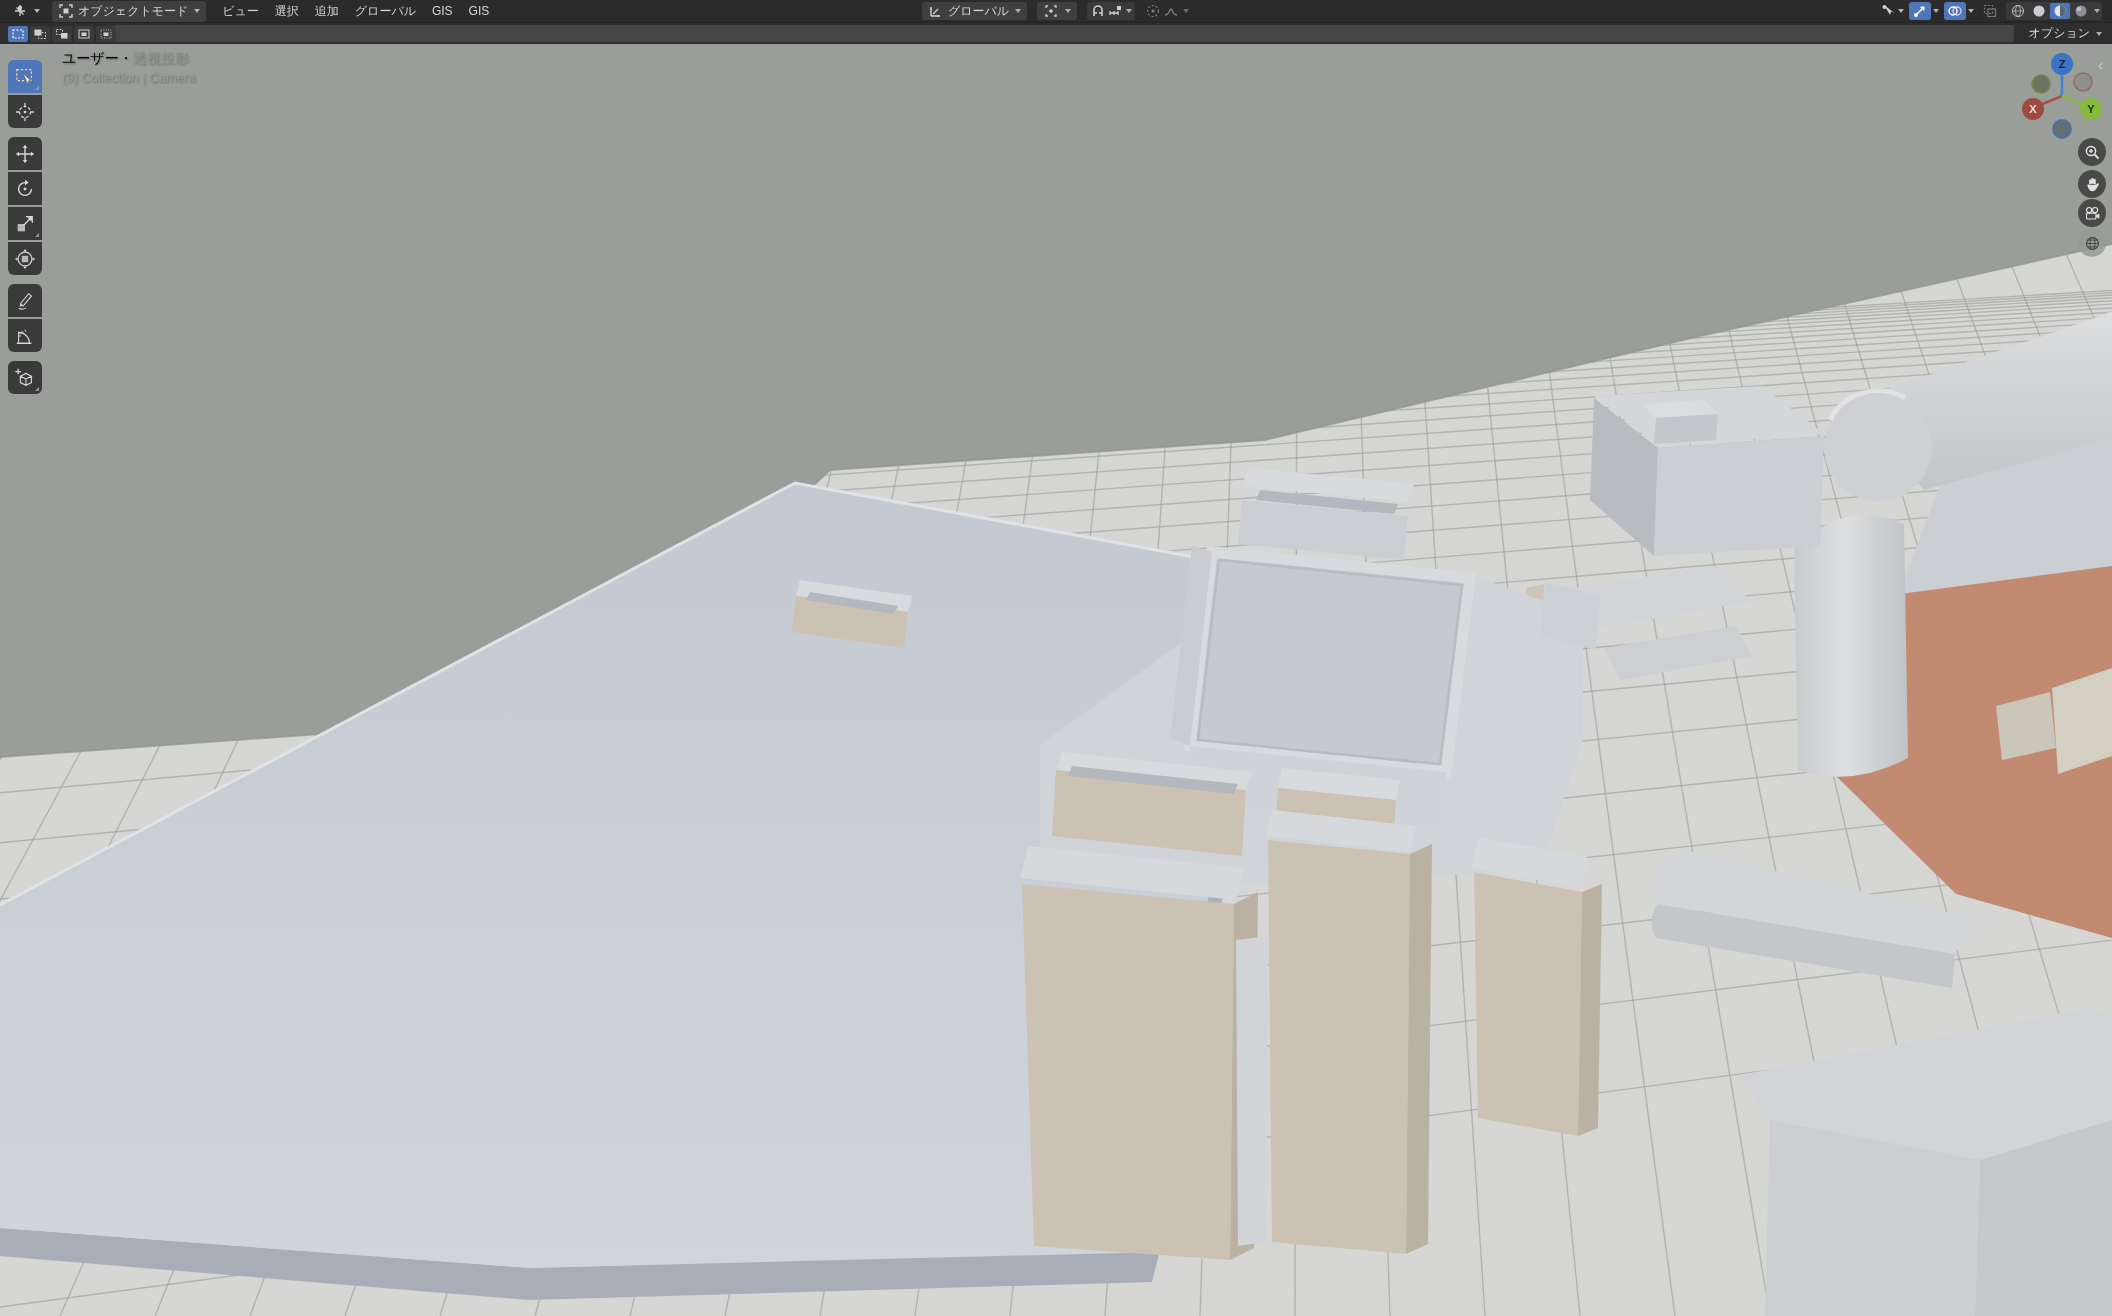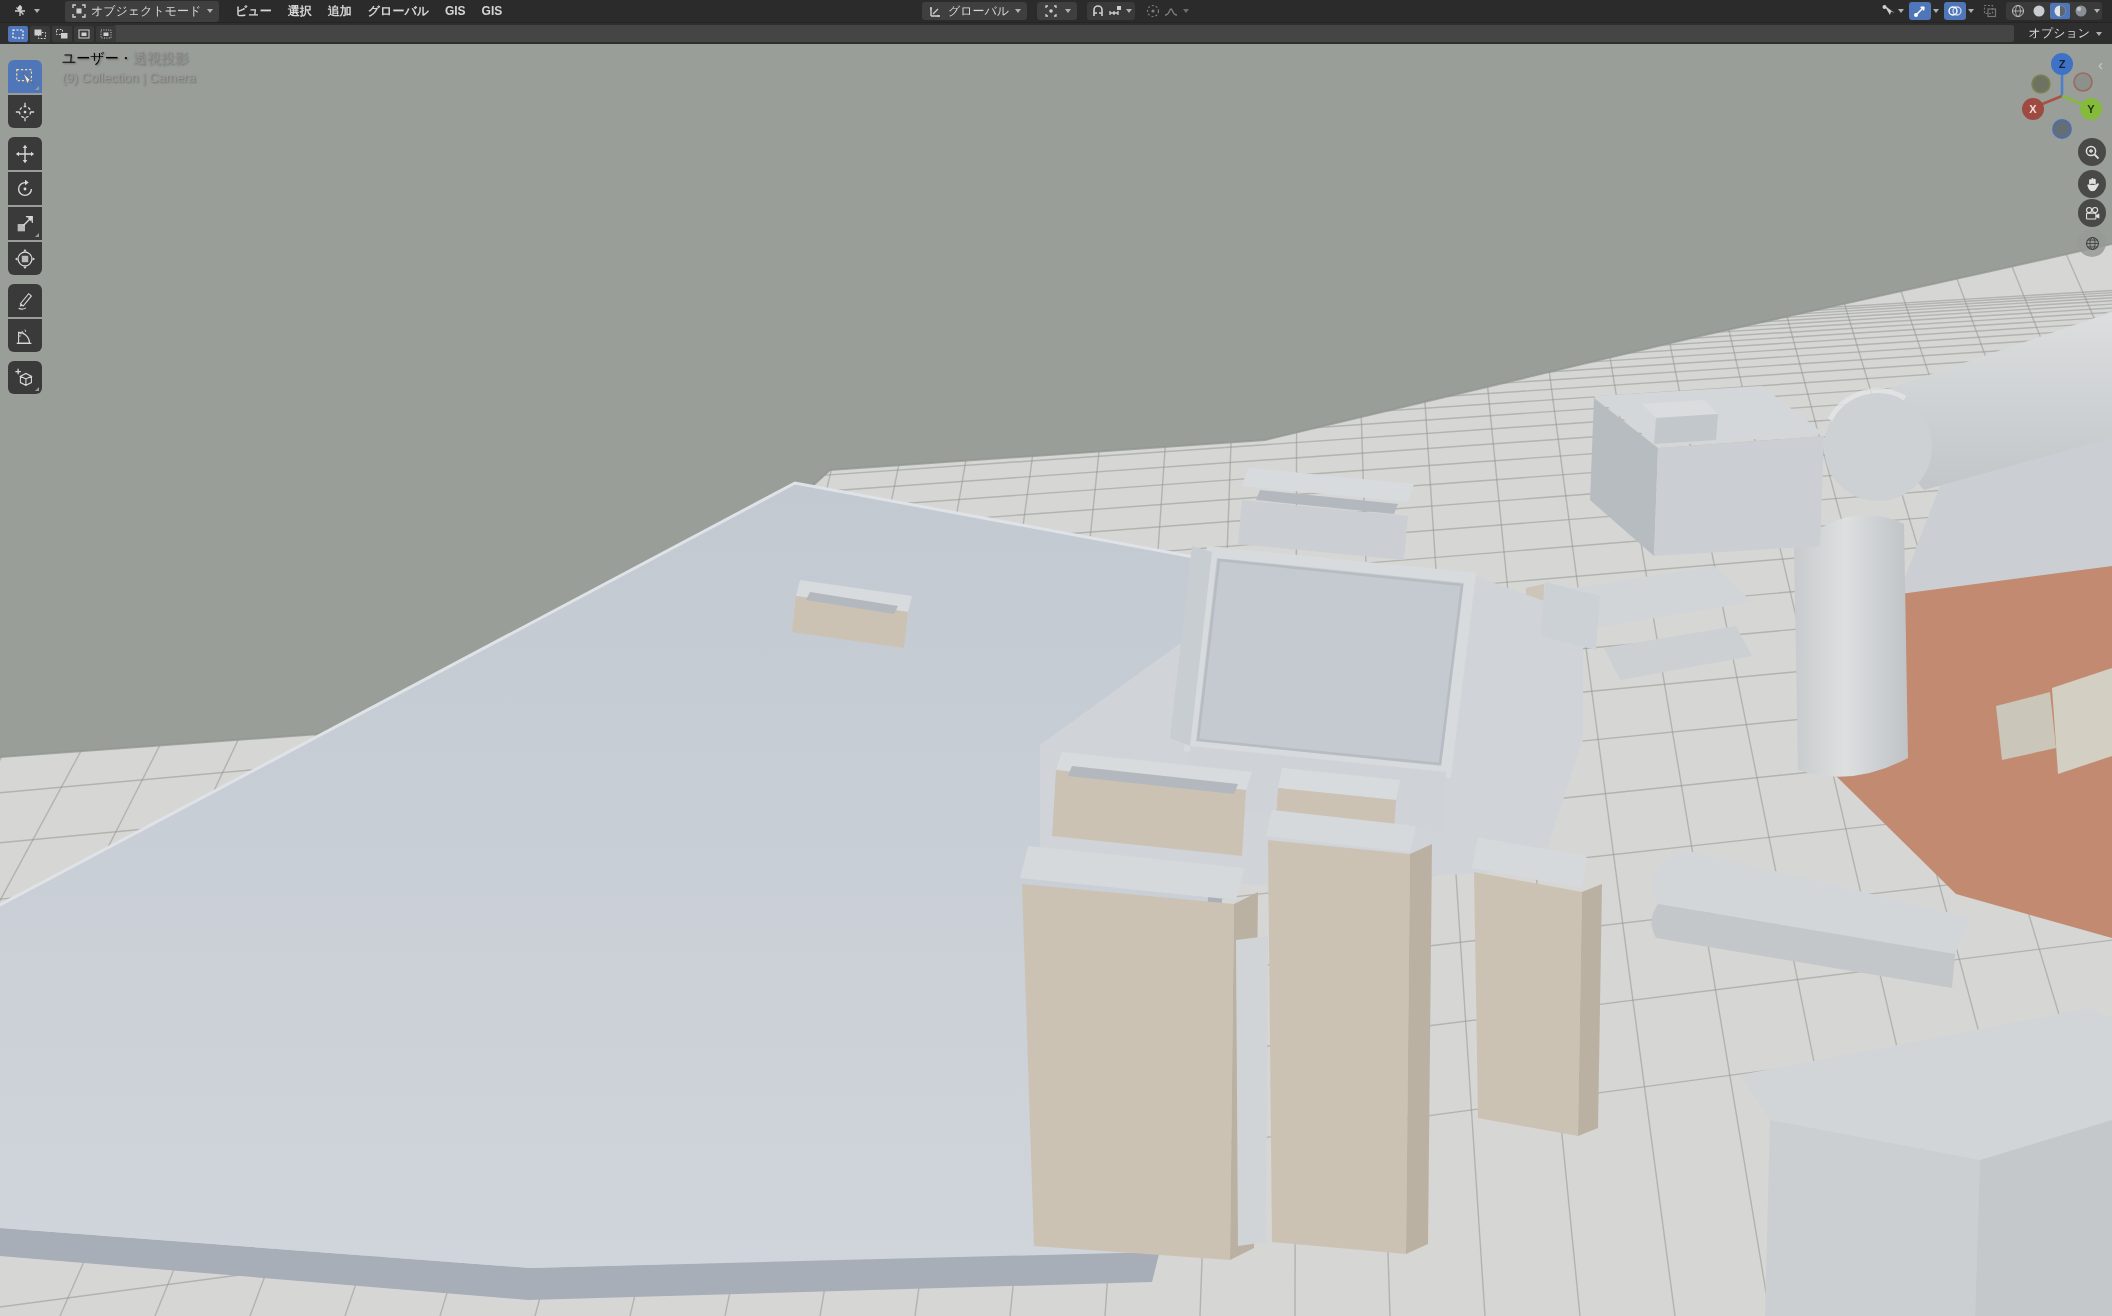--- a/index.html
+++ b/index.html
@@ -6,21 +6,21 @@
     background:#9a9e98;font-family:"Liberation Sans","DejaVu Sans",sans-serif;}
   .abs{position:absolute}
   
   #hdr1{position:absolute;left:0;top:0;width:2112px;height:22px;background:#2b2b2b;z-index:40;
         display:flex;align-items:center;color:#d6d6d6;font-size:12px;}
   #hdr2{position:absolute;left:0;top:22px;width:2112px;height:22px;background:#2e2e2e;z-index:40;
         border-top:1px solid #242424;box-sizing:border-box;}
   #hdr2 .tray{position:absolute;left:114px;right:98px;top:2px;bottom:2px;background:#454545;border-radius:2px;}
   .hbtn{display:flex;align-items:center;gap:4px;padding:2px 6px;border-radius:3px;cursor:default;}
   .hbtn.raised{background:#3f3f3f;}
-  .menu-item{padding:4px 8px;border-radius:3px;font-weight:bold;}
+  .menu-item{padding:4px 8px;border-radius:3px;}
   .chev{width:0;height:0;border-left:3.5px solid transparent;border-right:3.5px solid transparent;
         border-top:4px solid #b0b0b0;display:inline-block;margin-left:2px;}
   .icon16{width:16px;height:16px;display:inline-block;vertical-align:middle;}
   .tgl{display:flex;align-items:center;height:18px;padding:0 3px;border-radius:3px;background:#3a3a3a;}
   .tgl.on{background:var(--c-accent);}
   .tgl.dim{opacity:.45;background:transparent;}
   .shade-group{display:flex;align-items:center;background:#3a3a3a;border-radius:3px;height:18px;padding:0 2px;gap:1px;}
   .shade-btn{width:20px;height:16px;display:flex;align-items:center;justify-content:center;border-radius:2px;}
   .shade-btn.on{background:var(--c-accent);}
   .selmode{width:20px;height:16px;border-radius:2px;background:#3a3a3a;display:flex;align-items:center;justify-content:center;margin-right:2px;}
@@ -254,21 +254,21 @@
 
 
 <div id="hdr1">
   <div class="hbtn" style="margin-left:6px">
     <svg class="icon16" viewBox="0 0 16 16">
       <path d="M8 2 L8 13 M3 8 L13 8 M4.5 4.5 L11.5 11.5" stroke="#cfcfcf" stroke-width="1.3" fill="none"></path>
       <circle cx="8" cy="5" r="2.2" fill="#cfcfcf"></circle>
     </svg>
     <span class="chev"></span>
   </div>
-  <div class="hbtn raised" style="margin-left:19px">
+  <div class="hbtn raised" style="margin-left:6px">
     <svg class="icon16" viewBox="0 0 16 16">
       <path d="M2 5 V2 H5 M11 2 H14 V5 M14 11 V14 H11 M5 14 H2 V11" stroke="#cfcfcf" stroke-width="1.4" fill="none"></path>
       <rect x="5.5" y="5.5" width="5" height="5" fill="#cfcfcf"></rect>
     </svg>
     <span>オブジェクトモード</span>
     <span class="chev"></span>
   </div>
   <div style="width:8px"></div>
   <div class="menu-item">ビュー</div>
   <div class="menu-item">選択</div>

